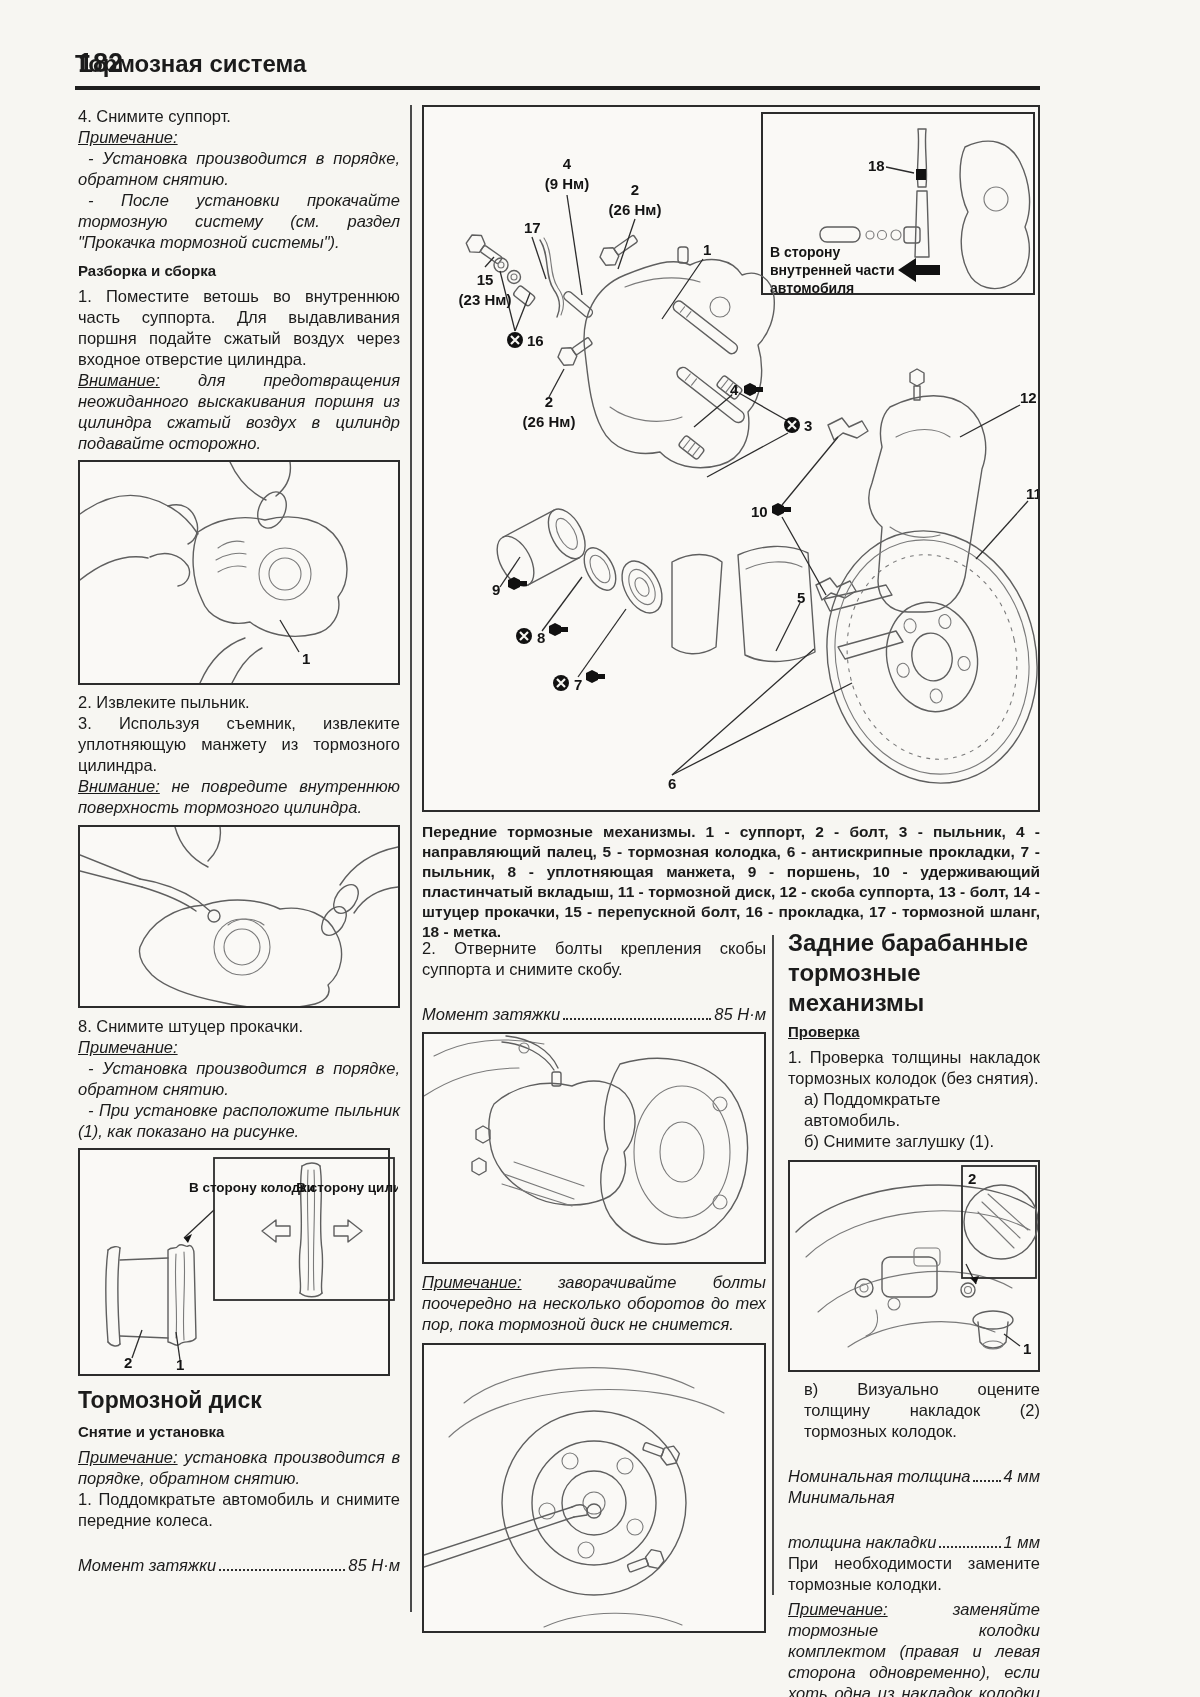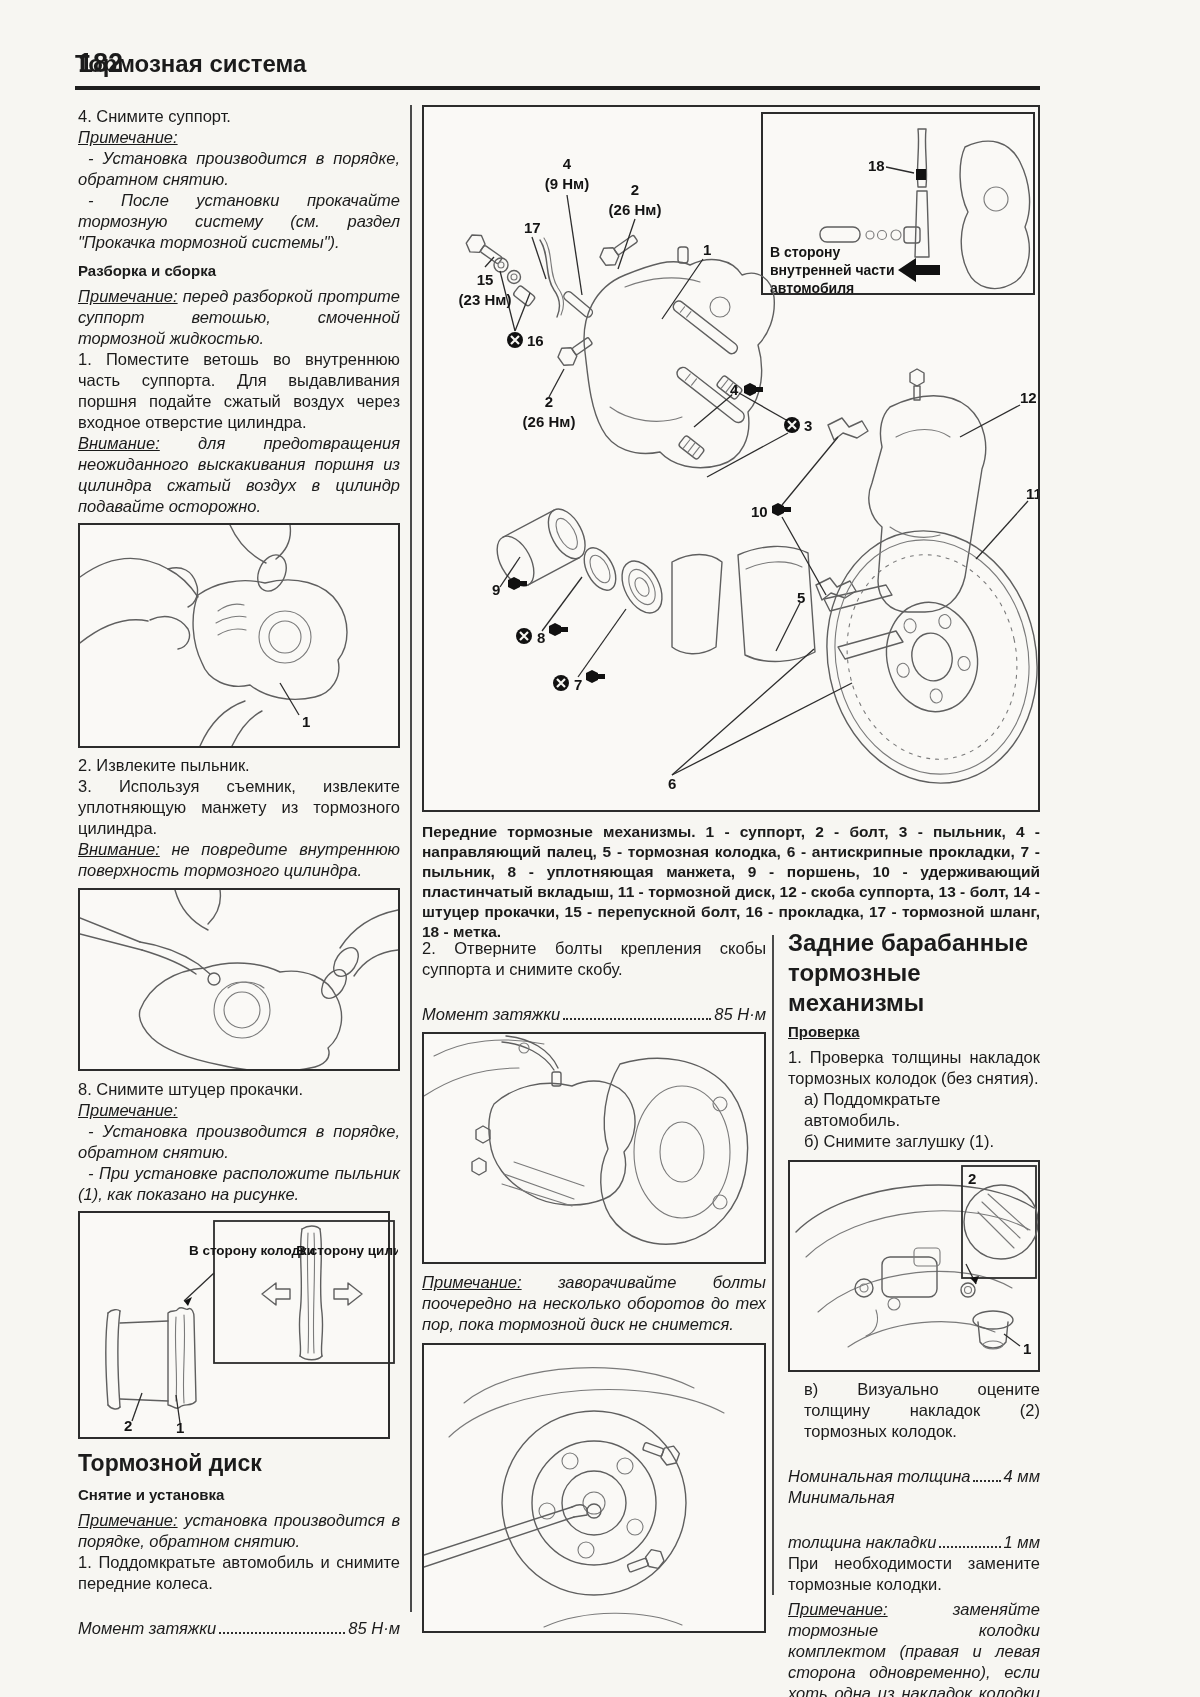--- a/index.html
+++ b/index.html
@@ -44,21 +44,20 @@
 
 <div class="abs vsep" style="left:410px;top:105px;height:1507px;"></div>
 <div class="abs vsep" style="left:772px;top:935px;height:660px;"></div>
 
 <div class="abs" style="left:78px;top:106px;width:322px;">
   <div class="p">4. Снимите суппорт.</div>
   <div class="p"><span class="lead">Примечание:</span></div>
   <div class="p note bullet">- Установка производится в порядке, обратном снятию.</div>
   <div class="p note bullet">- После установки прокачайте тормозную систему (см. раздел "Прокачка тормозной системы").</div>
   <div class="h2">Разборка и сборка</div>
-  <div class="p note"><span class="lead">Примечание:</span> <span>перед разборкой протрите суппорт ветошью, смоченной тормозной жидкостью.</span></div>
   <div class="p">1. Поместите ветошь во внутреннюю часть суппорта. Для выдавливания поршня подайте сжатый воздух через входное отверстие цилиндра.</div>
   <div class="p note"><span class="lead">Внимание:</span> <span>для предотвращения неожиданного выскакивания поршня из цилиндра сжатый воздух в цилиндр подавайте осторожно.</span></div>
 
   <div class="fig" style="width:322px;height:225px;margin:6px 0 7px 0;">
     <svg width="318" height="221" viewBox="0 0 318 221">
       <g>
         <path class="sk" d="M0,52 C30,30 60,28 88,44 C100,50 110,60 118,72"></path>
         <path class="sk" d="M0,118 C25,98 48,92 68,96"></path>
         <path class="sk" d="M88,44 C102,40 112,46 116,58 C120,68 116,78 108,82"></path>
         <path class="sk" d="M70,95 C85,88 100,92 108,104 C112,112 108,122 98,124"></path>

